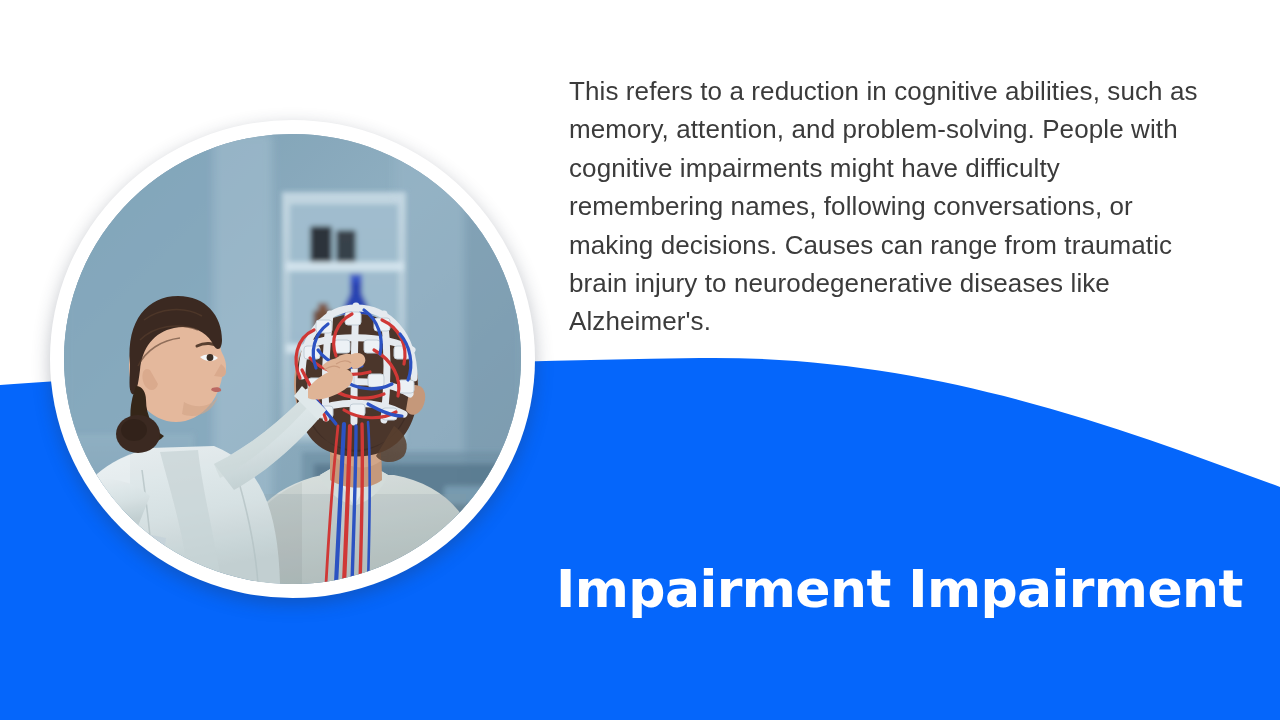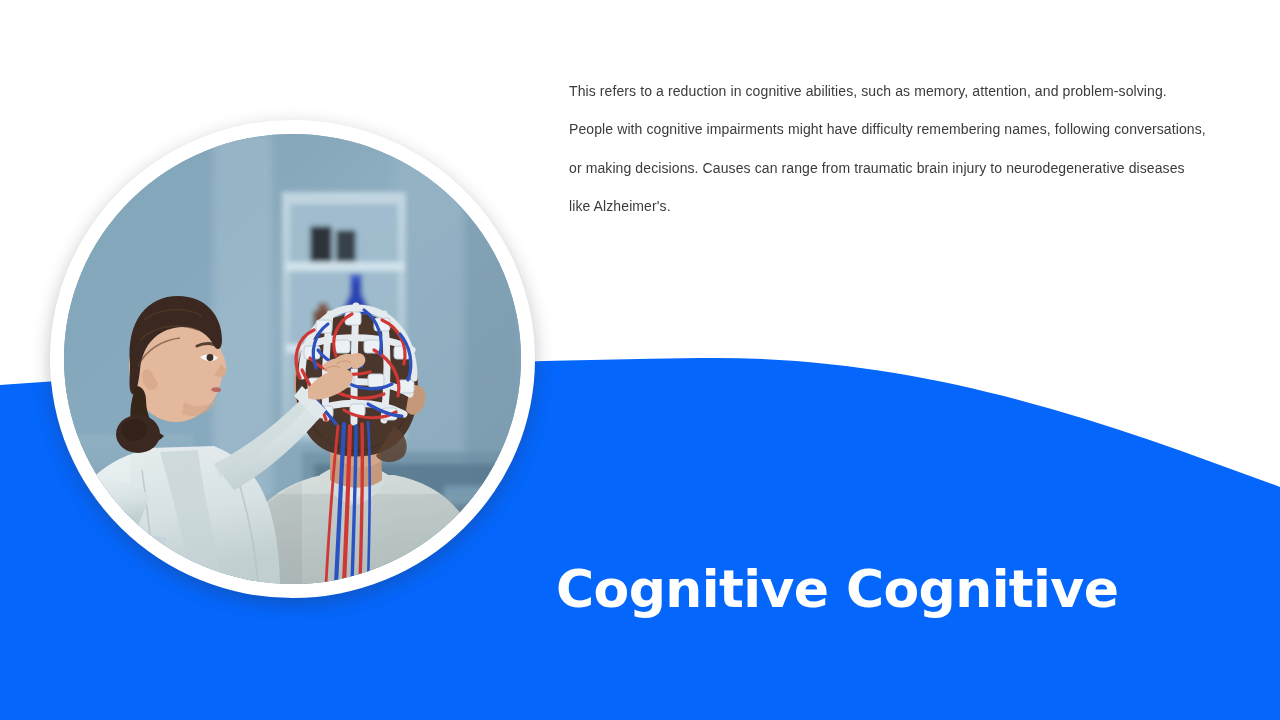--- a/index.html
+++ b/index.html
@@ -60,21 +60,21 @@
     height: 450px;
   }
 
   
   #body-text {
     position: absolute;
     left: 569px;
     top: 72px;
     width: 640px;
     font-family: "Liberation Sans", sans-serif;
-    font-size: 14px;
+    font-size: 26px;
     line-height: 38.4px;
     color: #3b3b3b;
     letter-spacing: 0.1px;
     z-index: 6;
     white-space: pre-line;
   }
 
   
   #slide-title {
     position: absolute;
@@ -352,15 +352,15 @@
         <path d="M46,400 L78,414" stroke="#2a4fc4" stroke-width="5" stroke-linecap="round"></path>
 
         <rect x="0" y="0" width="457" height="450" fill="#5d87a3" opacity="0.06"></rect>
         <ellipse cx="228" cy="225" rx="300" ry="290" fill="none" stroke="#2b4357" stroke-width="60" opacity="0.05"></ellipse>
       </svg>
     </div>
   </div>
 
   <div id="body-text">This refers to a reduction in cognitive abilities, such as memory, attention, and problem-solving. People with cognitive impairments might have difficulty remembering names, following conversations, or making decisions. Causes can range from traumatic brain injury to neurodegenerative diseases like Alzheimer's.</div>
 
-  <div id="slide-title">Cognitive Cognitive</div>
+  <div id="slide-title">Impairment Impairment</div>
 
 </div>
 
 </body></html>

